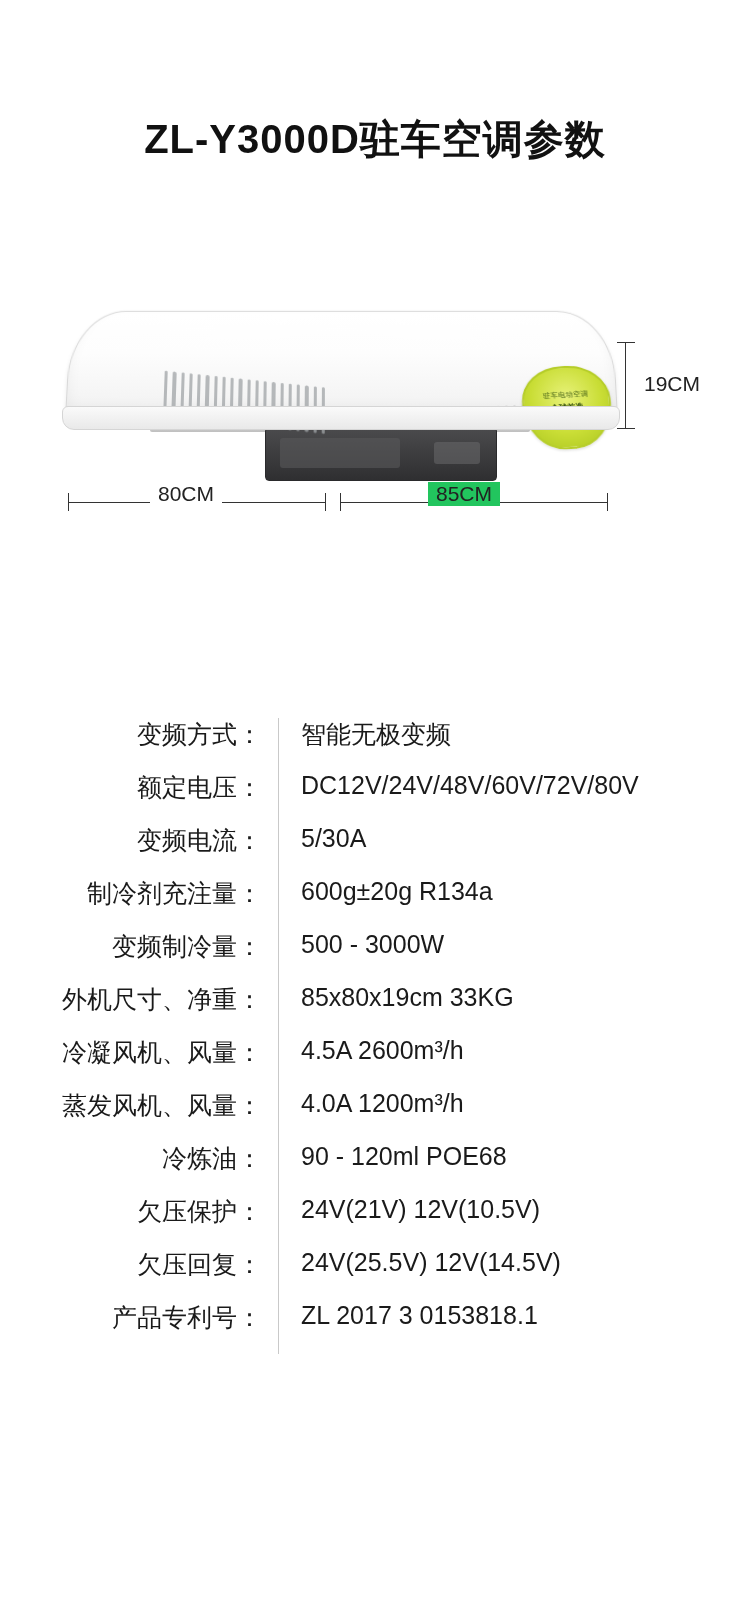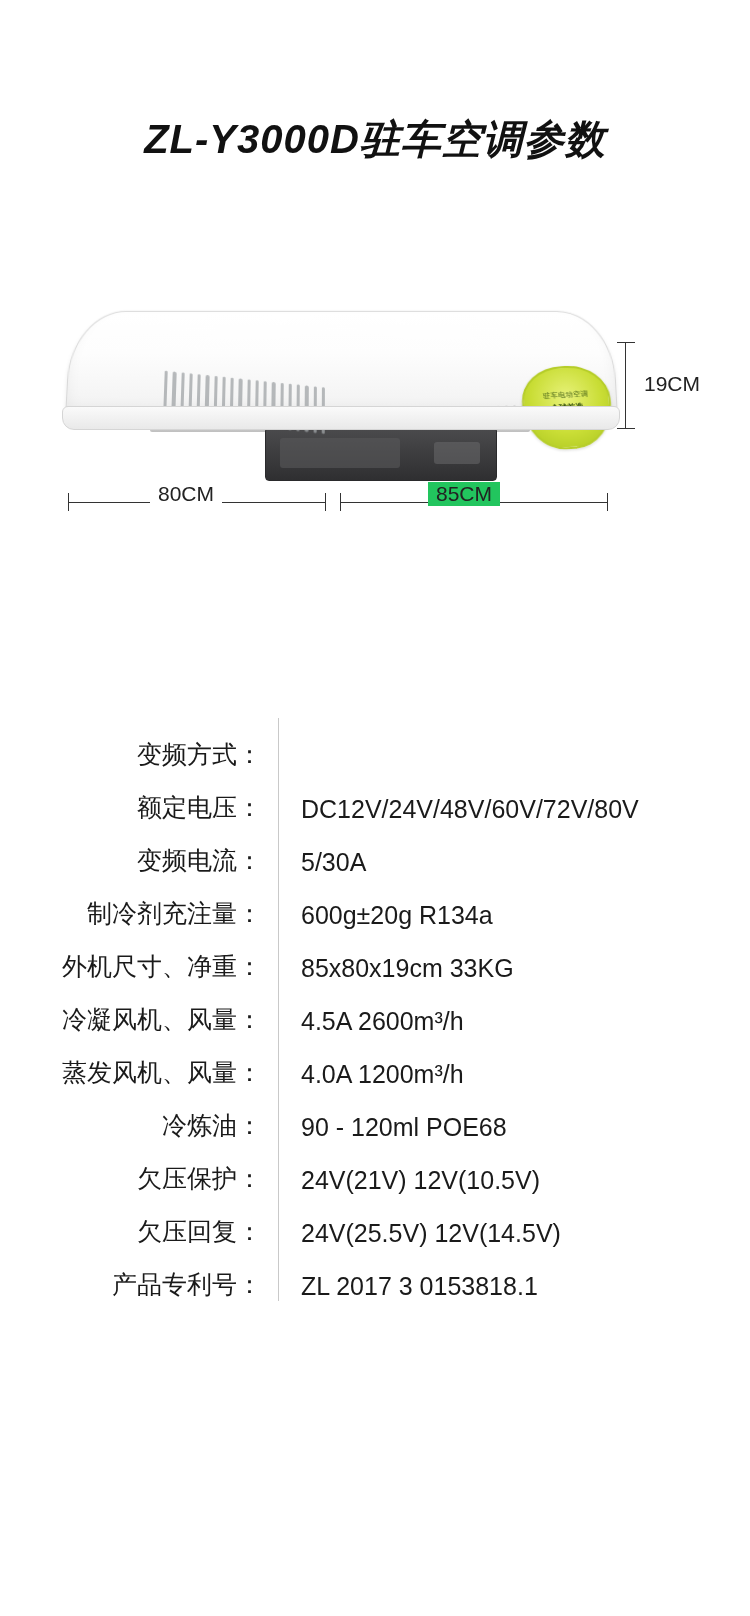--- a/index.html
+++ b/index.html
@@ -20,21 +20,20 @@
   .page-title {
     position: absolute;
     top: 112px;
     left: 0;
     width: 750px;
     text-align: center;
     font-size: 40px;
     font-weight: bold;
     letter-spacing: 1px;
     color: #111;
-    font-style: italic;
   }
 
   
   .product-figure {
     position: absolute;
     top: 270px;
     left: 0;
     width: 750px;
     height: 290px;
   }
@@ -238,21 +237,21 @@
 
   
   .spec-table {
     position: absolute;
     top: 718px;
     left: 0;
     width: 750px;
   }
   .spec-row {
     display: flex;
-    align-items: flex-end;
+    align-items: flex-start;
     height: 53px;
   }
   .spec-label {
     width: 278px;
     text-align: right;
     padding-right: 16px;
     font-size: 25px;
     color: #1a1a1a;
     box-sizing: border-box;
     white-space: nowrap;
@@ -332,37 +331,43 @@
     <span class="cap l"></span>
     <span class="cap r"></span>
     <span class="label">85CM</span>
   </div>
 </div>
 
 <div class="spec-table">
   <div class="spec-row">
     <div class="spec-label">变频方式：</div>
     <div class="spec-sep"></div>
+    <div class="spec-value">智能无极变频</div>
   </div>
   <div class="spec-row">
     <div class="spec-label">额定电压：</div>
     <div class="spec-sep"></div>
     <div class="spec-value">DC12V/24V/48V/60V/72V/80V</div>
   </div>
   <div class="spec-row">
     <div class="spec-label">变频电流：</div>
     <div class="spec-sep"></div>
     <div class="spec-value">5/30A</div>
   </div>
   <div class="spec-row">
     <div class="spec-label">制冷剂充注量：</div>
     <div class="spec-sep"></div>
     <div class="spec-value">600g±20g  R134a</div>
   </div>
   <div class="spec-row">
+    <div class="spec-label">变频制冷量：</div>
+    <div class="spec-sep"></div>
+    <div class="spec-value">500 - 3000W</div>
+  </div>
+  <div class="spec-row">
     <div class="spec-label">外机尺寸、净重：</div>
     <div class="spec-sep"></div>
     <div class="spec-value">85x80x19cm    33KG</div>
   </div>
   <div class="spec-row">
     <div class="spec-label">冷凝风机、风量：</div>
     <div class="spec-sep"></div>
     <div class="spec-value">4.5A   2600m³/h</div>
   </div>
   <div class="spec-row">

